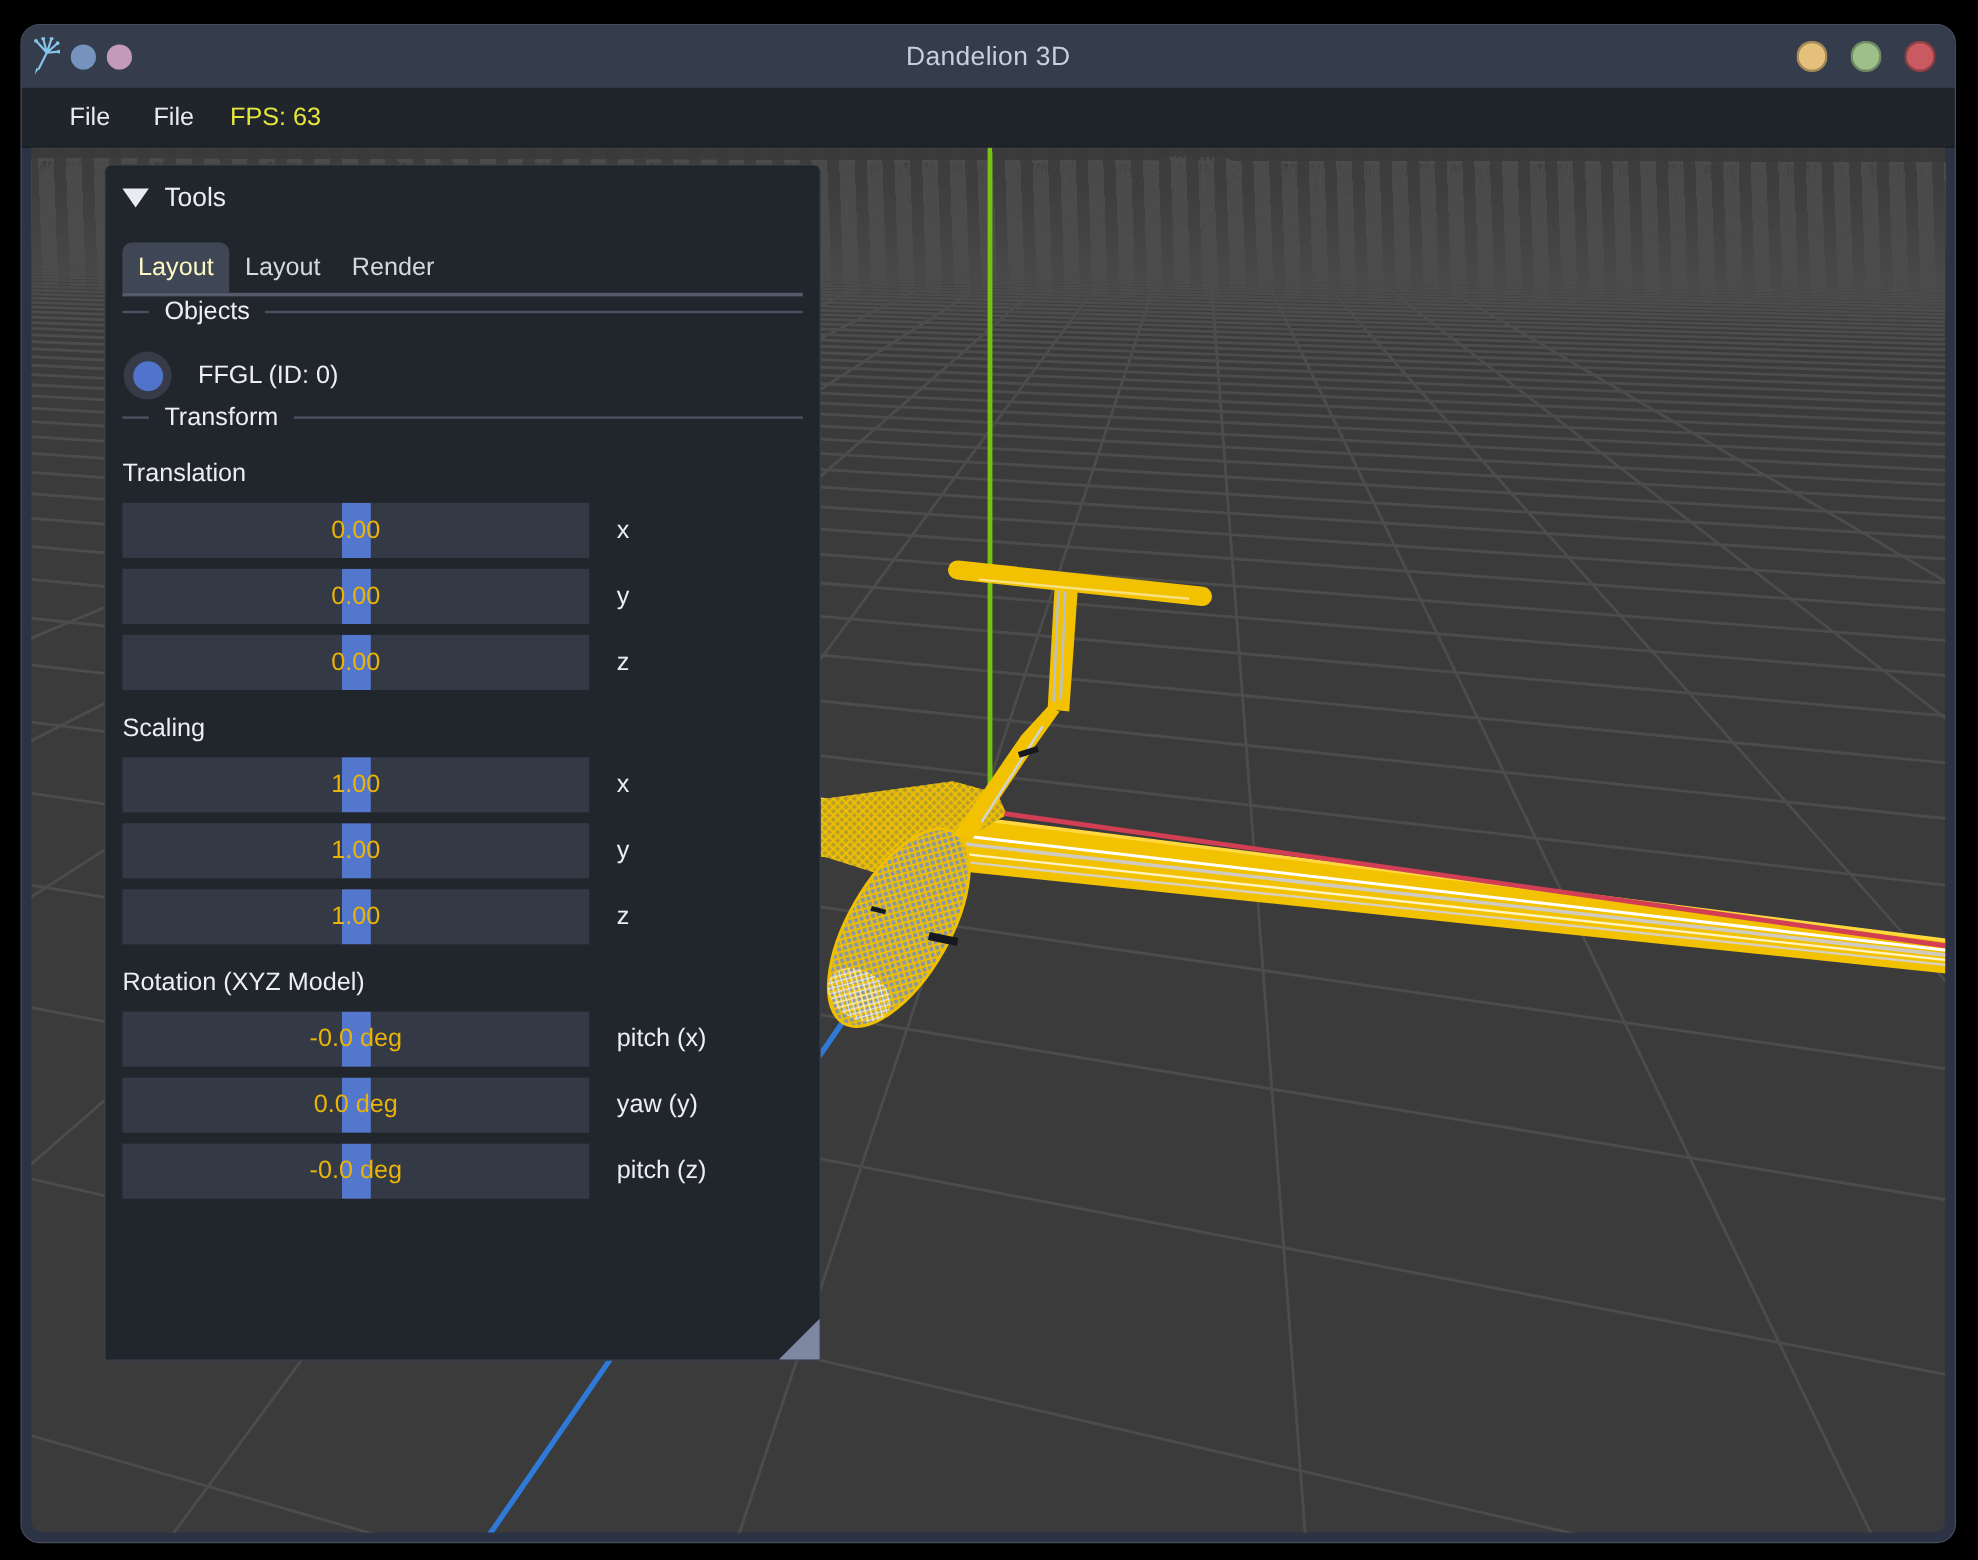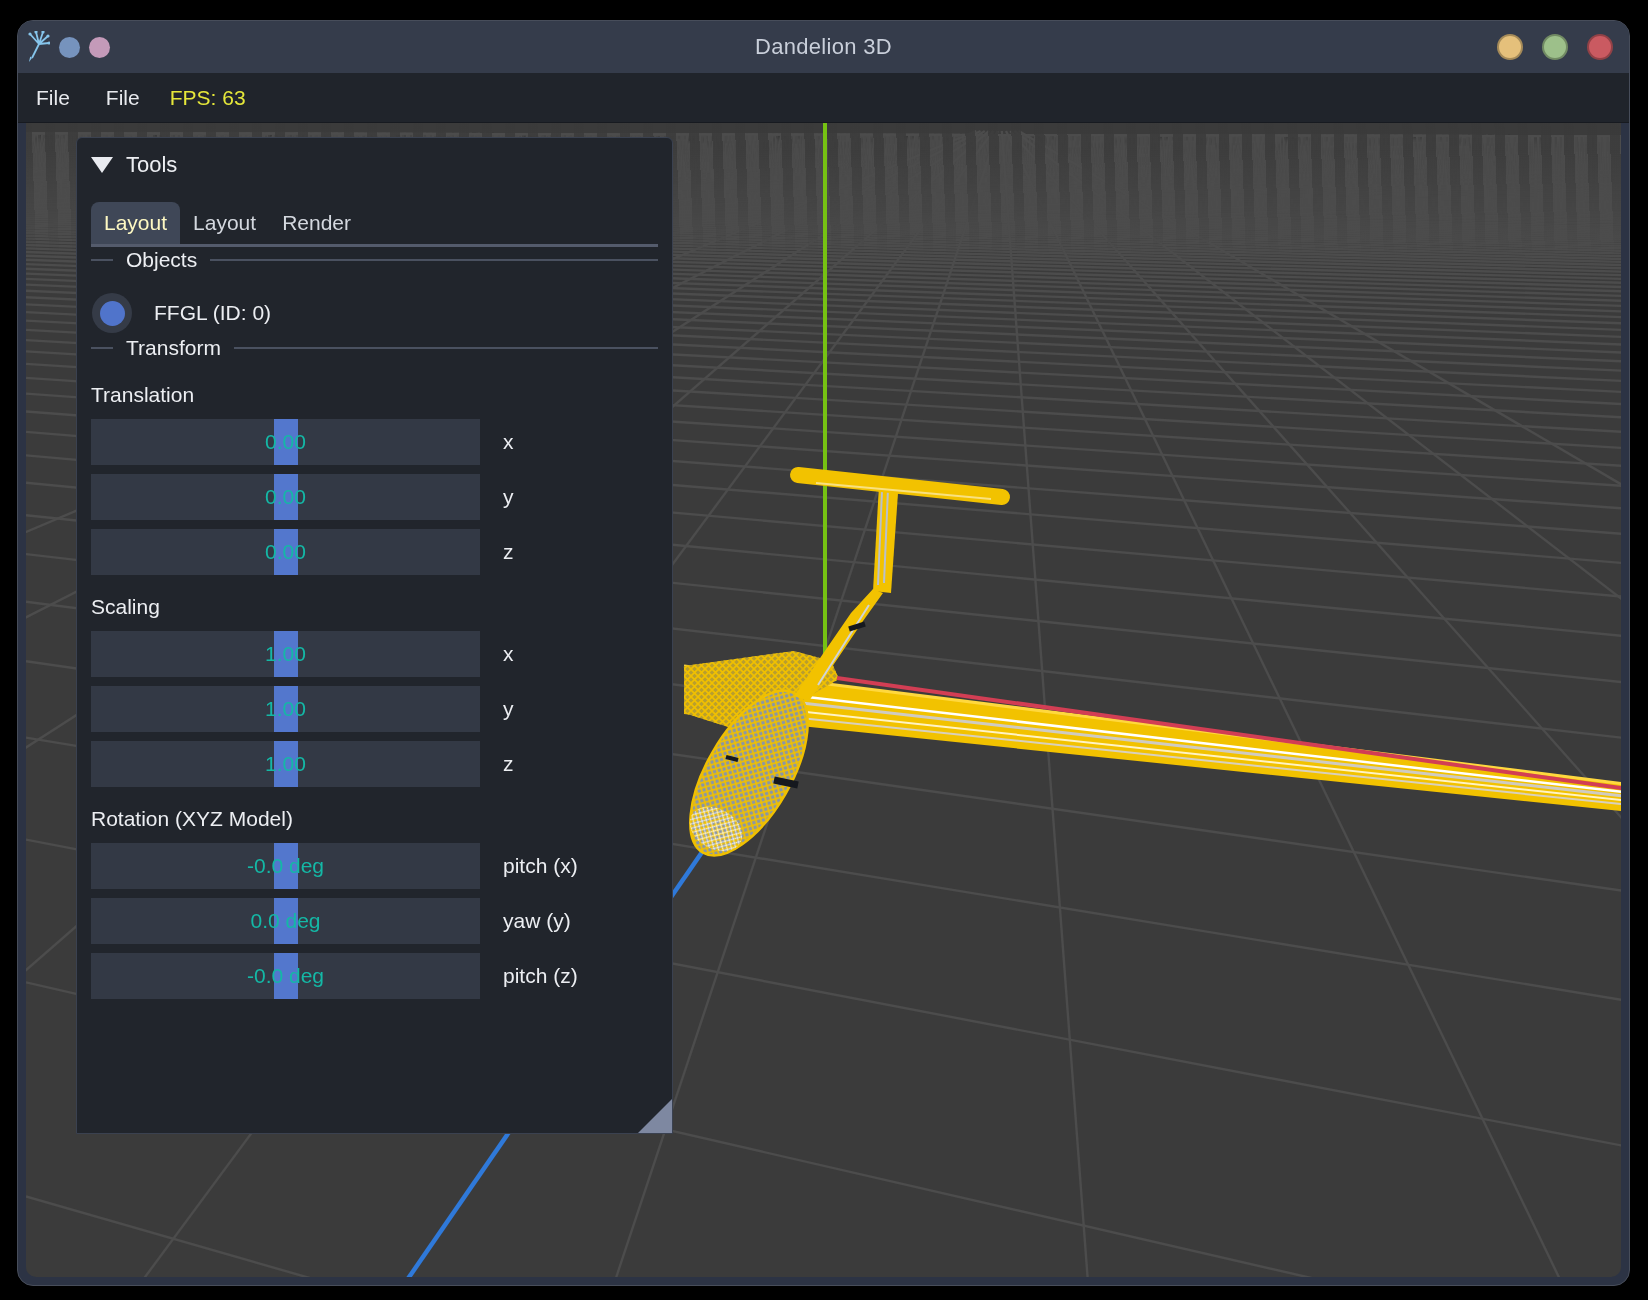--- a/index.html
+++ b/index.html
@@ -11,36 +11,36 @@
 
   
   .titlebar{position:relative;height:52px;background:#353c4b;display:flex;align-items:center;}
   .tb-left{position:absolute;left:10px;top:0;height:52px;display:flex;align-items:center;gap:9px;}
   .tb-dot{width:21px;height:21px;border-radius:50%;}
   .tb-title{width:100%;text-align:center;color:#c9cfda;font-size:22px;letter-spacing:.3px;}
   .tb-right{position:absolute;right:16px;top:0;height:52px;display:flex;align-items:center;gap:19px;}
   .tb-ctrl{width:26px;height:26px;border-radius:50%;border:2px solid rgba(0,0,0,.28);}
 
   
-  .menubar{height:50px;background:#20242b;display:flex;align-items:center;padding-left:18px;
+  .menubar{height:50px;background:#20242b;display:flex;align-items:center;padding-left:40px;
            color:#e8eaee;font-size:21px;border-bottom:1px solid #171a20;}
   .menu-item{margin-right:36px;cursor:default;}
   .fps{color:#e5e73a;margin-left:-6px;}
 
   
   .viewport{position:absolute;left:8px;right:8px;top:102px;bottom:8px;background:#3b3b3b;
             border-radius:0 0 10px 10px;overflow:hidden;}
   .vp-svg{position:absolute;left:0;top:0;width:1597px;height:1156px;}
   .moire{position:absolute;left:0;top:0;right:0;height:130px;
          background:repeating-linear-gradient(88deg, rgba(59,59,59,.85) 0 10px, rgba(59,59,59,0) 10px 23px);
          -webkit-mask-image:linear-gradient(to bottom,#000 20%,transparent);
          mask-image:linear-gradient(to bottom,#000 20%,transparent);}
 
   
-  .panel{position:absolute;left:50px;top:14px;width:597px;height:997px;background:#21252c;
+  .panel{position:absolute;left:61px;top:14px;width:597px;height:997px;background:#21252c;
          border:1px solid #3a4150;border-radius:6px 6px 0 0;color:#eceef2;font-size:21px;
          padding:12px 14px 0 14px;}
   .panel-head{display:flex;align-items:center;height:30px;}
   .tri{width:0;height:0;border-left:11px solid transparent;border-right:11px solid transparent;
        border-top:16px solid #e9ebf0;margin-right:13px;}
   .panel-title{font-size:22px;}
 
   .tabs{display:flex;margin-top:22px;border-bottom:3px solid #545b6c;}
   .tab{height:42px;line-height:42px;padding:0 13px;color:#d4d8df;cursor:default;}
   .tab.active{background:#3f4757;border-radius:8px 8px 0 0;color:#fef9c3;}
@@ -56,21 +56,21 @@
   .radio-inner{width:25px;height:25px;border-radius:50%;background:#5074cb;}
   .obj-label{margin-left:22px;}
 
   .group-label{margin-top:18px;height:28px;line-height:28px;}
   .grp1{margin-top:20px;}
   .slider-row{display:flex;align-items:center;margin-top:9px;height:46px;}
   .slider-row.first{margin-top:10px;}
   .slider-box{position:relative;width:389px;height:46px;background:#333945;overflow:hidden;}
   .slider-grab{position:absolute;left:183px;top:0;width:24px;height:46px;background:#5377cd;}
   .slider-val{position:absolute;left:0;top:0;width:100%;height:46px;line-height:46px;
-              text-align:center;color:#14b8a6;}
+              text-align:center;color:#eab308;}
   .slider-label{margin-left:23px;white-space:nowrap;}
 
   .grip{position:absolute;right:0;bottom:0;width:0;height:0;
         border-left:34px solid transparent;border-bottom:34px solid rgba(139,150,178,.88);}
 </style>
 </head>
 <body>
 
 <div class="window">
 

